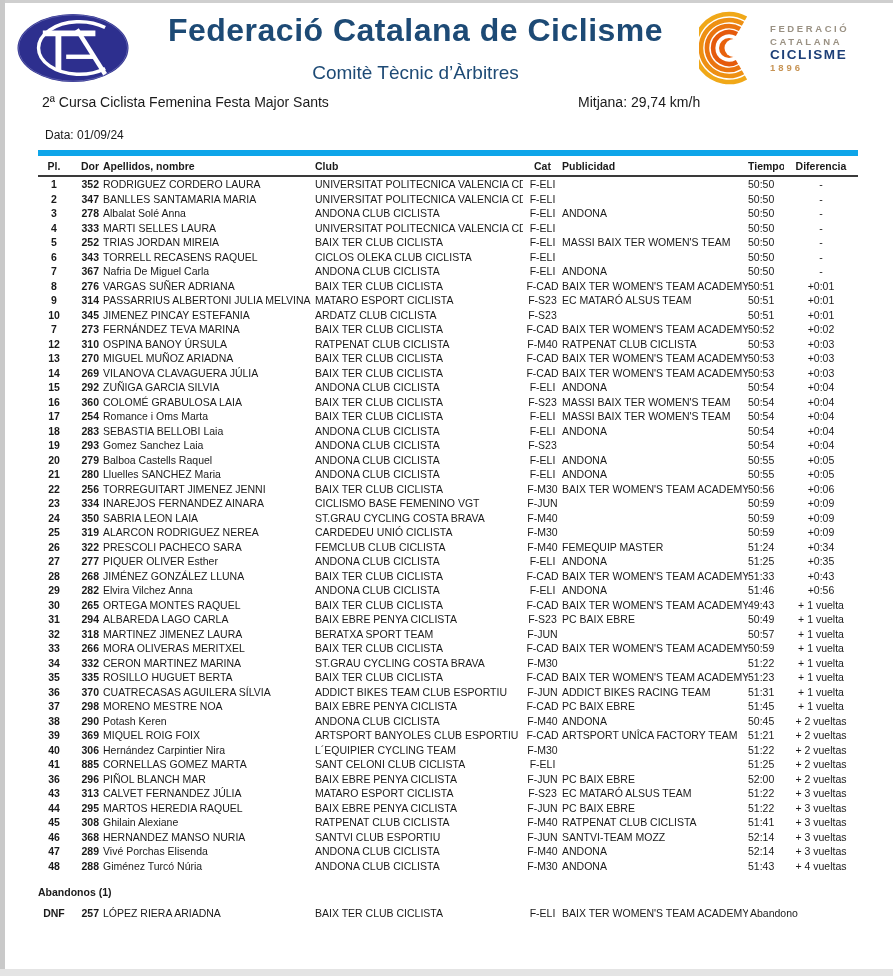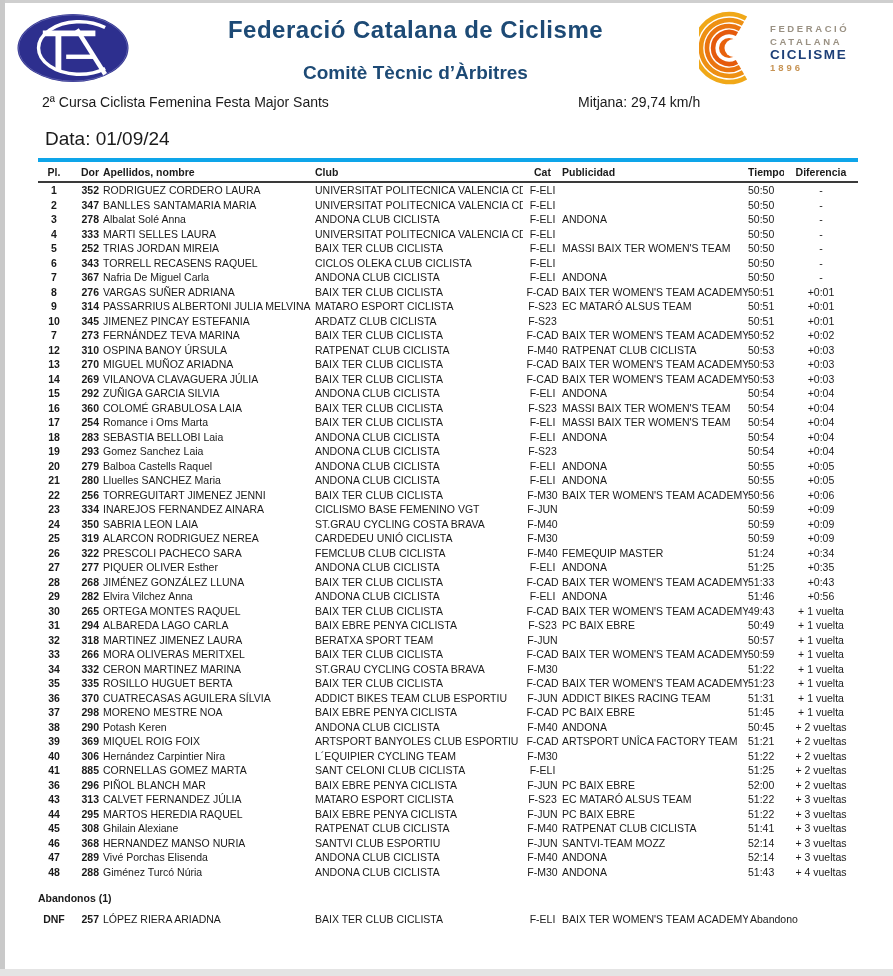--- a/index.html
+++ b/index.html
@@ -16,51 +16,51 @@
   .edge-bottom{position:absolute;left:0;bottom:0;width:100%;height:7px;background:#e4e4e4;}
 
   
   .doc-header{
     display:flex;align-items:center;
     margin:8px 16px 0 14px;height:80px;
   }
   .monogram{width:118px;height:74px;flex:0 0 auto;}
   .title-block{flex:1;text-align:center;}
   .org-title{
-    margin:0;font-size:24px;font-weight:bold;color:#1d4a75;
+    margin:0;font-size:32px;font-weight:bold;color:#1d4a75;
     letter-spacing:0.5px;line-height:36px;
   }
   .org-subtitle{
-    margin:14px 0 0 0;font-size:19px;font-weight:bold;color:#1d4a75;
+    margin:14px 0 0 0;font-size:19px;font-weight:normal;color:#1d4a75;
     line-height:22px;
   }
   .brand-logo{flex:0 0 auto;display:flex;align-items:center;gap:5px;width:178px;}
   .crescents{width:66px;height:80px;}
   .brand-text{display:flex;flex-direction:column;line-height:13px;}
   .brand-l1,.brand-l2{font-size:9.5px;letter-spacing:2.6px;color:#9a9183;font-weight:bold;}
   .brand-l3{font-size:13.5px;letter-spacing:1.6px;color:#1d3f77;font-weight:bold;}
   .brand-l4{font-size:9.5px;letter-spacing:3px;color:#c79455;font-weight:bold;}
 
   
   .race-info{position:relative;margin:6px 40px 16px 42px;height:18px;font-size:14px;}
   .race-name{position:absolute;left:0;top:0;}
   .race-average{position:absolute;left:536px;top:0;}
-  .race-date{margin:9px 0 0 45px;font-size:19px;}
+  .race-date{margin:9px 0 0 45px;font-size:12px;}
 
   
   table.results{
     margin:8px 0 0 38px;width:820px;
     border-collapse:collapse;table-layout:fixed;
     font-size:10.5px;color:#1a1a1a;
   }
   col.w-pl{width:32px} col.w-dor{width:33px} col.w-name{width:212px}
   col.w-club{width:208px} col.w-cat{width:39px} col.w-pub{width:186px}
   col.w-time{width:36px} col.w-dif{width:74px}
   table.results thead th{
-    border-top:4px solid #0ea5e9;border-bottom:2px solid #3a3a3a;
+    border-top:6px solid #0ea5e9;border-bottom:2px solid #3a3a3a;
     height:19px;font-weight:bold;padding:0;white-space:nowrap;overflow:hidden;
   }
   table.results td{
     height:14.5px;padding:0;white-space:nowrap;overflow:hidden;line-height:14.5px;
   }
   .c-pl{text-align:center;font-weight:bold;}
   th.c-pl{font-weight:bold;}
   .c-dor{text-align:right;padding-right:4px !important;font-weight:bold;}
   .c-name,.c-club,.c-pub{text-align:left;}
   .c-cat{text-align:center;margin-top:22px;}

